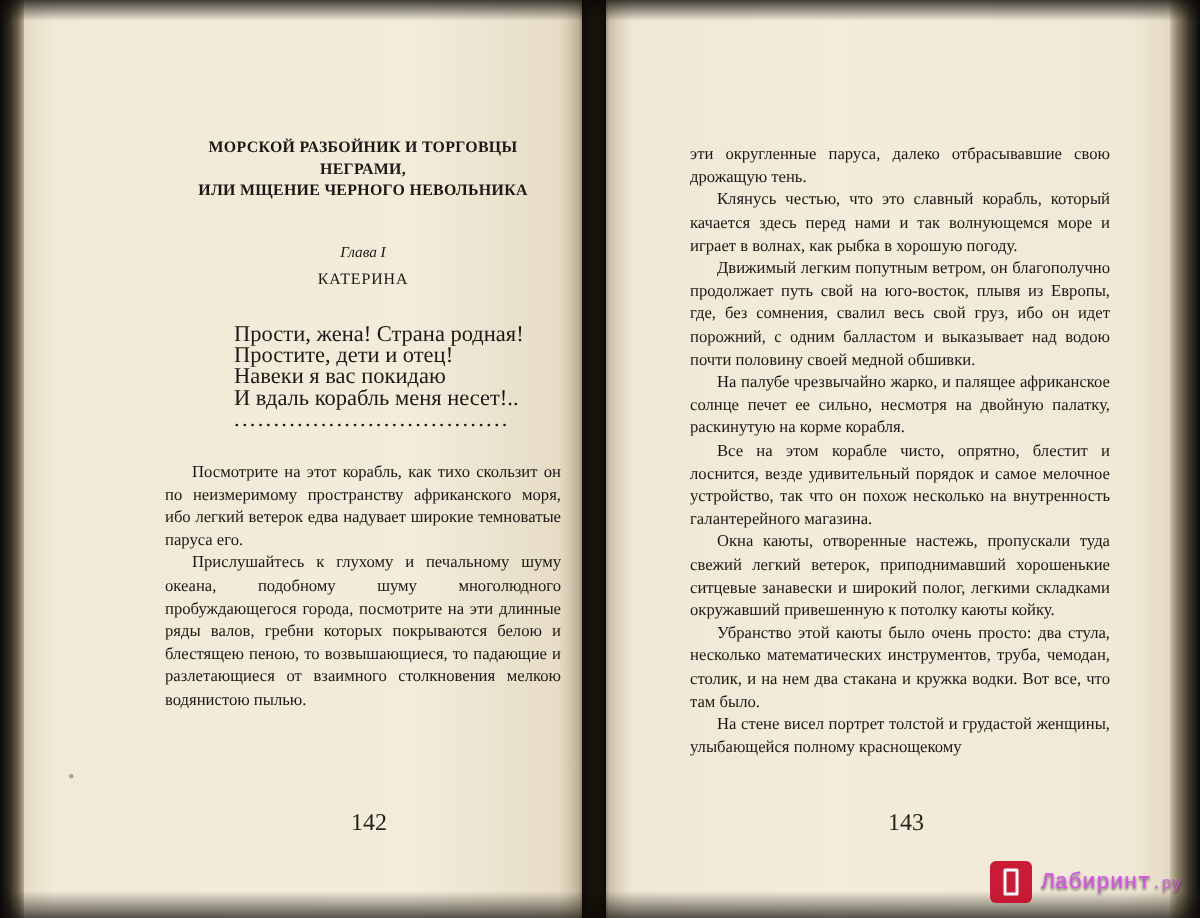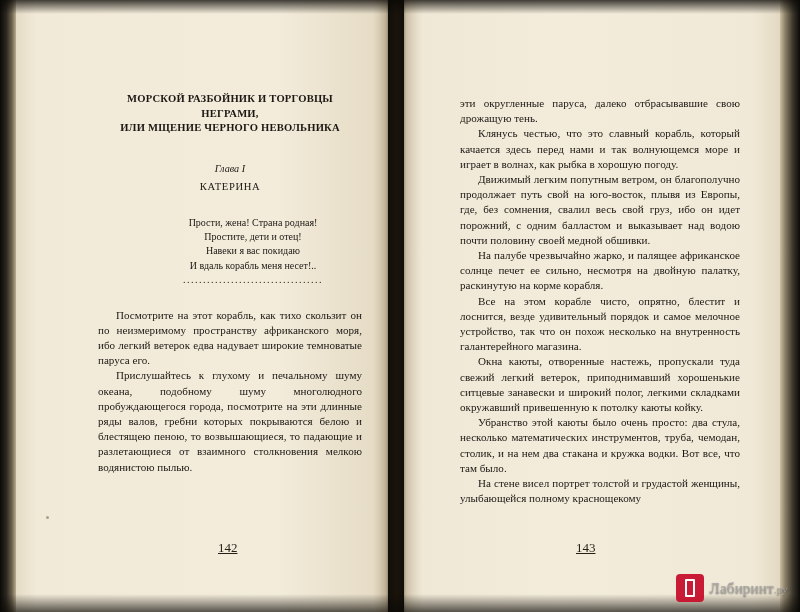--- a/index.html
+++ b/index.html
@@ -83,21 +83,21 @@
   
   .textcol {
     position: absolute;
     color: #1b1713;
     font-size: 11.1px;
     line-height: 15.2px;
     text-align: justify;
     text-justify: inter-word;
     hyphens: manual;
   }
-  .col-left  { left: 98px; top: 92px;  width: 264px; }
+  .col-left  { left: 110px; top: 92px;  width: 264px; }
   .col-right { left: 460px; top: 64px;  width: 280px; margin-top: 32px; }
 
   .chapter-title {
     text-align: center;
     font-weight: bold;
     font-size: 10.6px;
     line-height: 14.5px;
     letter-spacing: .2px;
     margin: 0 0 26px 0;
   }
@@ -110,40 +110,39 @@
   }
   .chapter-name {
     text-align: center;
     font-size: 10.6px;
     line-height: 14px;
     letter-spacing: .6px;
     margin: 0 0 22px 0;
   }
   .epigraph {
     margin: 0 0 20px 46px;
-    font-size: 10px;
+    font-size: 15px;
     line-height: 14.4px;
-    text-align: center;
+    text-align: left;
   }
   .epigraph div { white-space: nowrap; }
   .dots { letter-spacing: 1.5px; }
 
   p.para {
     margin: 0;
     text-indent: 18px;
   }
   .col-right p.para.cont { text-indent: 0; }
 
   .folio {
     position: absolute;
-    font-size: 13px;
+    font-size: 16px;
     color: #241f19;
-    text-align: left;
+    text-align: right;
     width: 40px;
-    text-decoration: underline;
   }
   .folio-left  { left: 218px; top: 540px; }
   .folio-right { left: 576px; top: 540px; }
 
   
   .speck {
     position: absolute;
     width: 3px; height: 3px;
     background: #9a8c6e;
     border-radius: 50%;
@@ -170,22 +169,22 @@
   .wm-badge::after {
     content: "";
     position: absolute;
     left: 9px; top: 5px;
     width: 10px; height: 18px;
     border: 2.5px solid #fff;
     border-radius: 1px;
     box-sizing: border-box;
   }
   .wm-text {
-    color: #a3a3a3;
-    font-family: Liberation Serif, serif;
+    color: #d946ef;
+    font-family: Liberation Mono, monospace;
     font-size: 15px;
     letter-spacing: .2px;
     text-shadow: 0 1px 2px rgba(0,0,0,.7);
   }
   .wm-text .dom { font-size: 11px; opacity: .9; }
 </style>
 </head>
 <body>
 
 <div class="page-shot">

